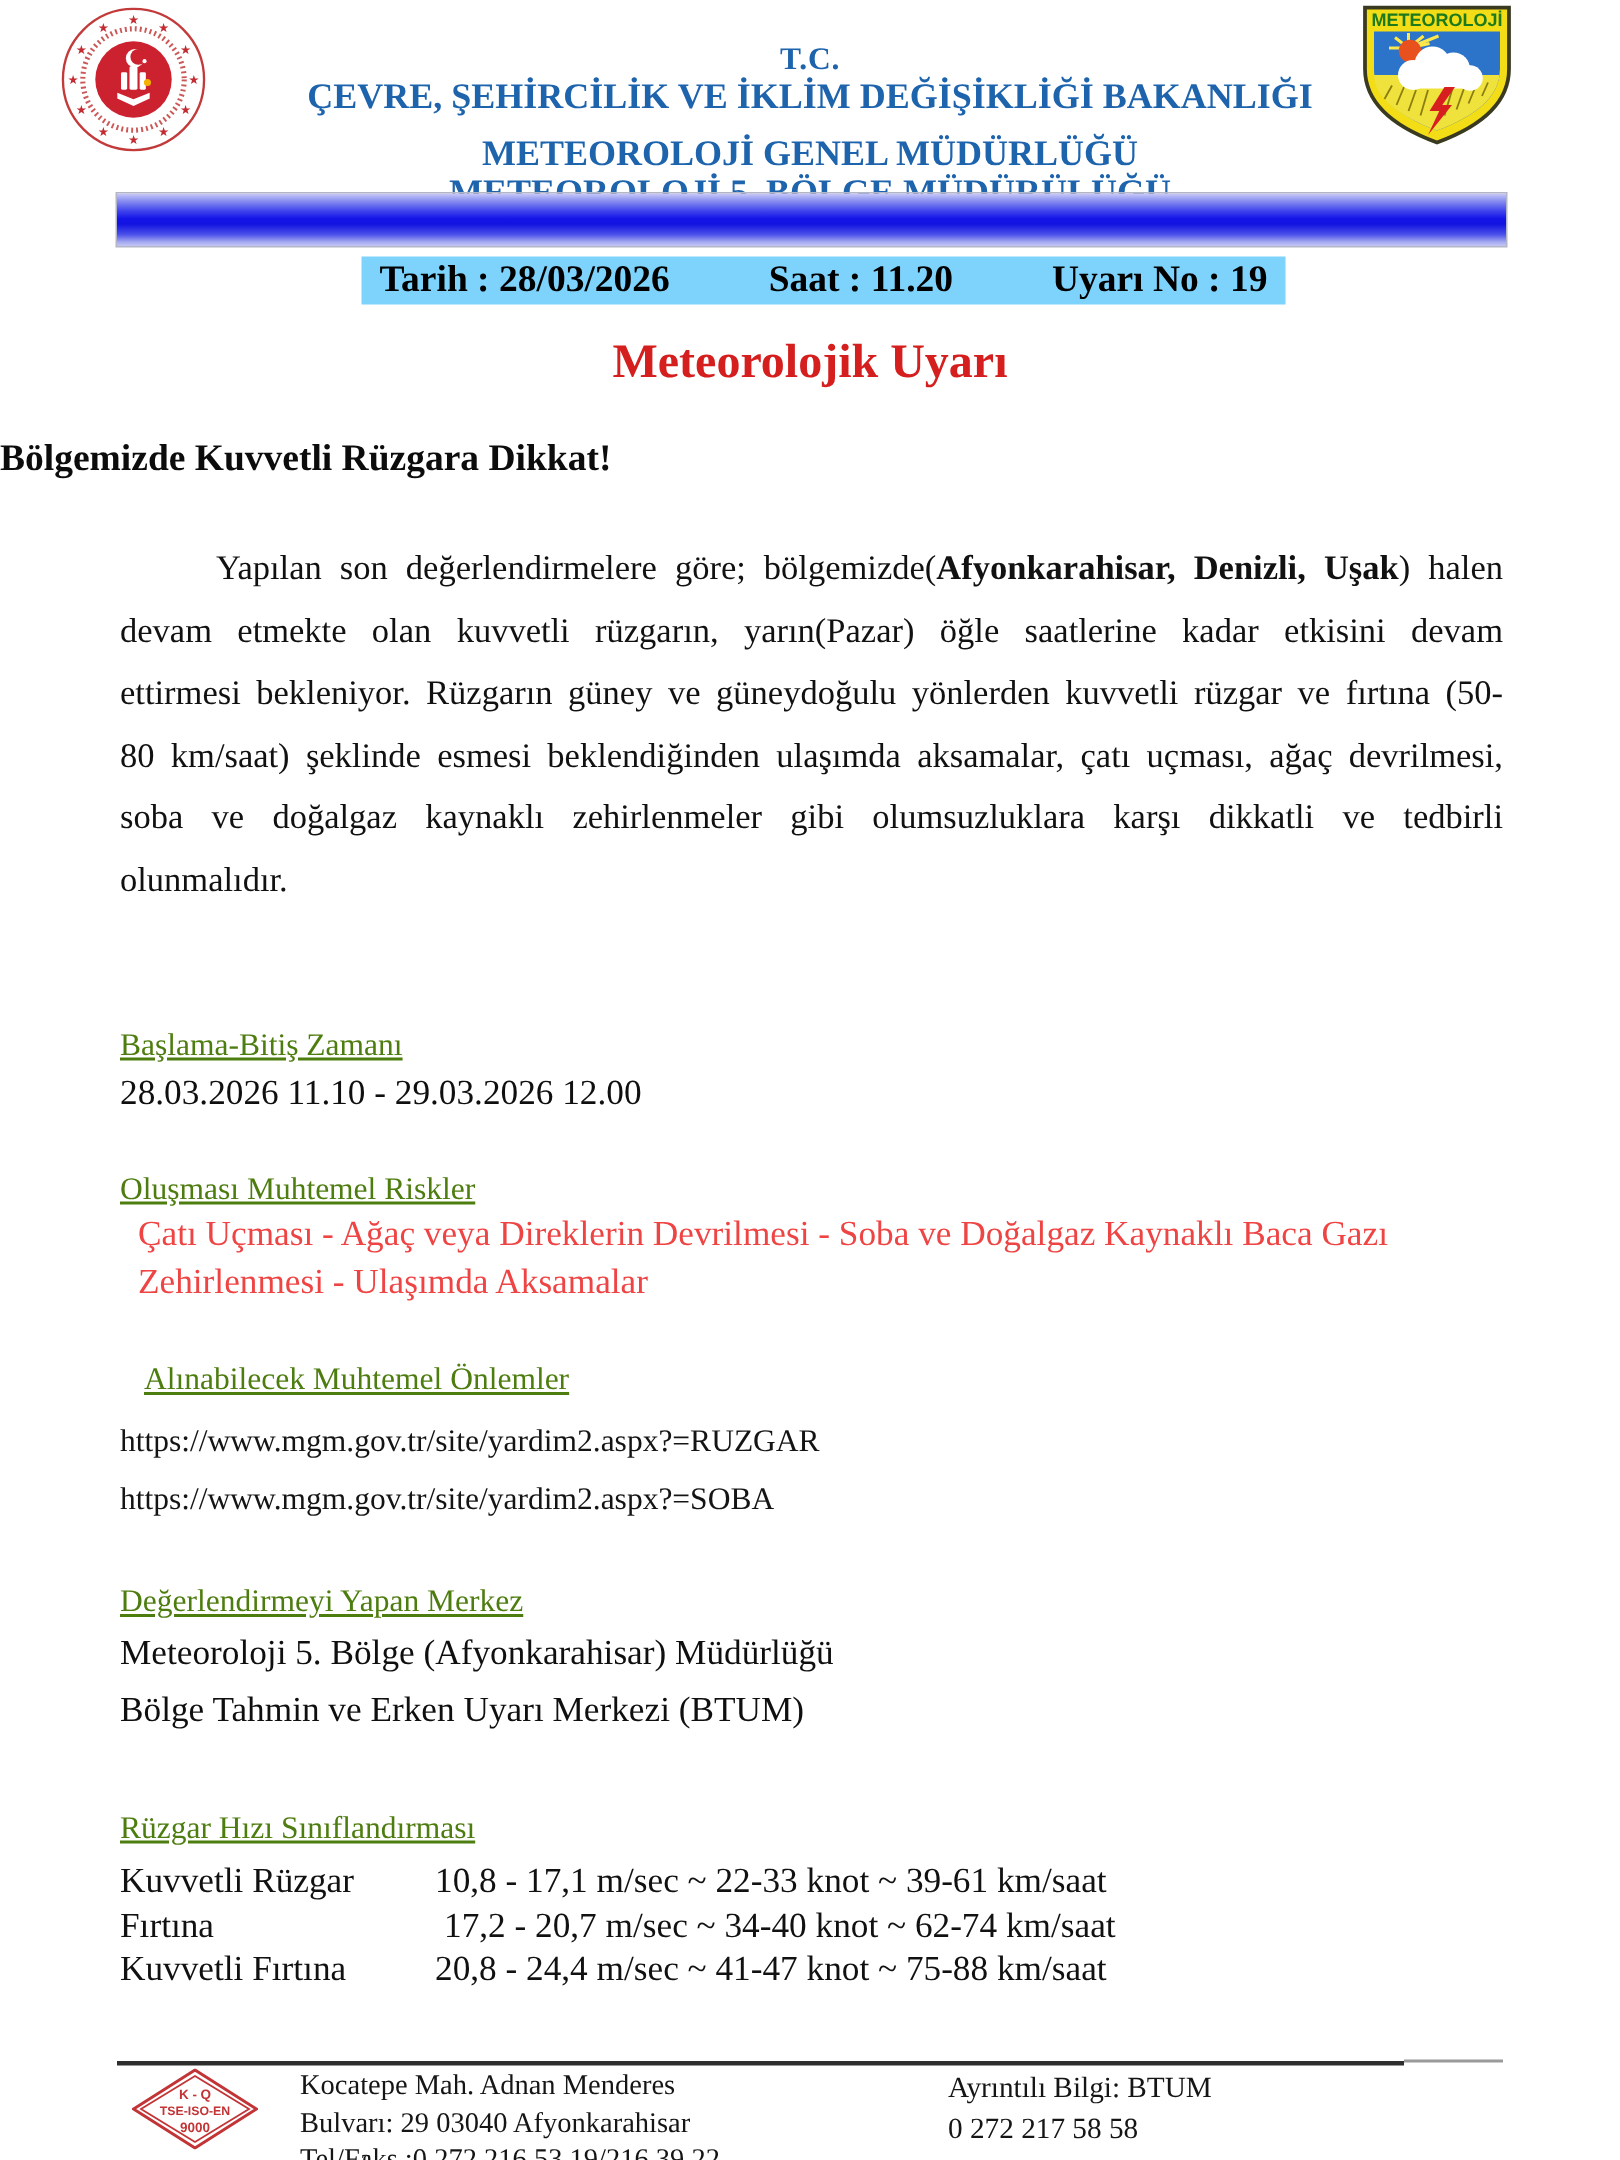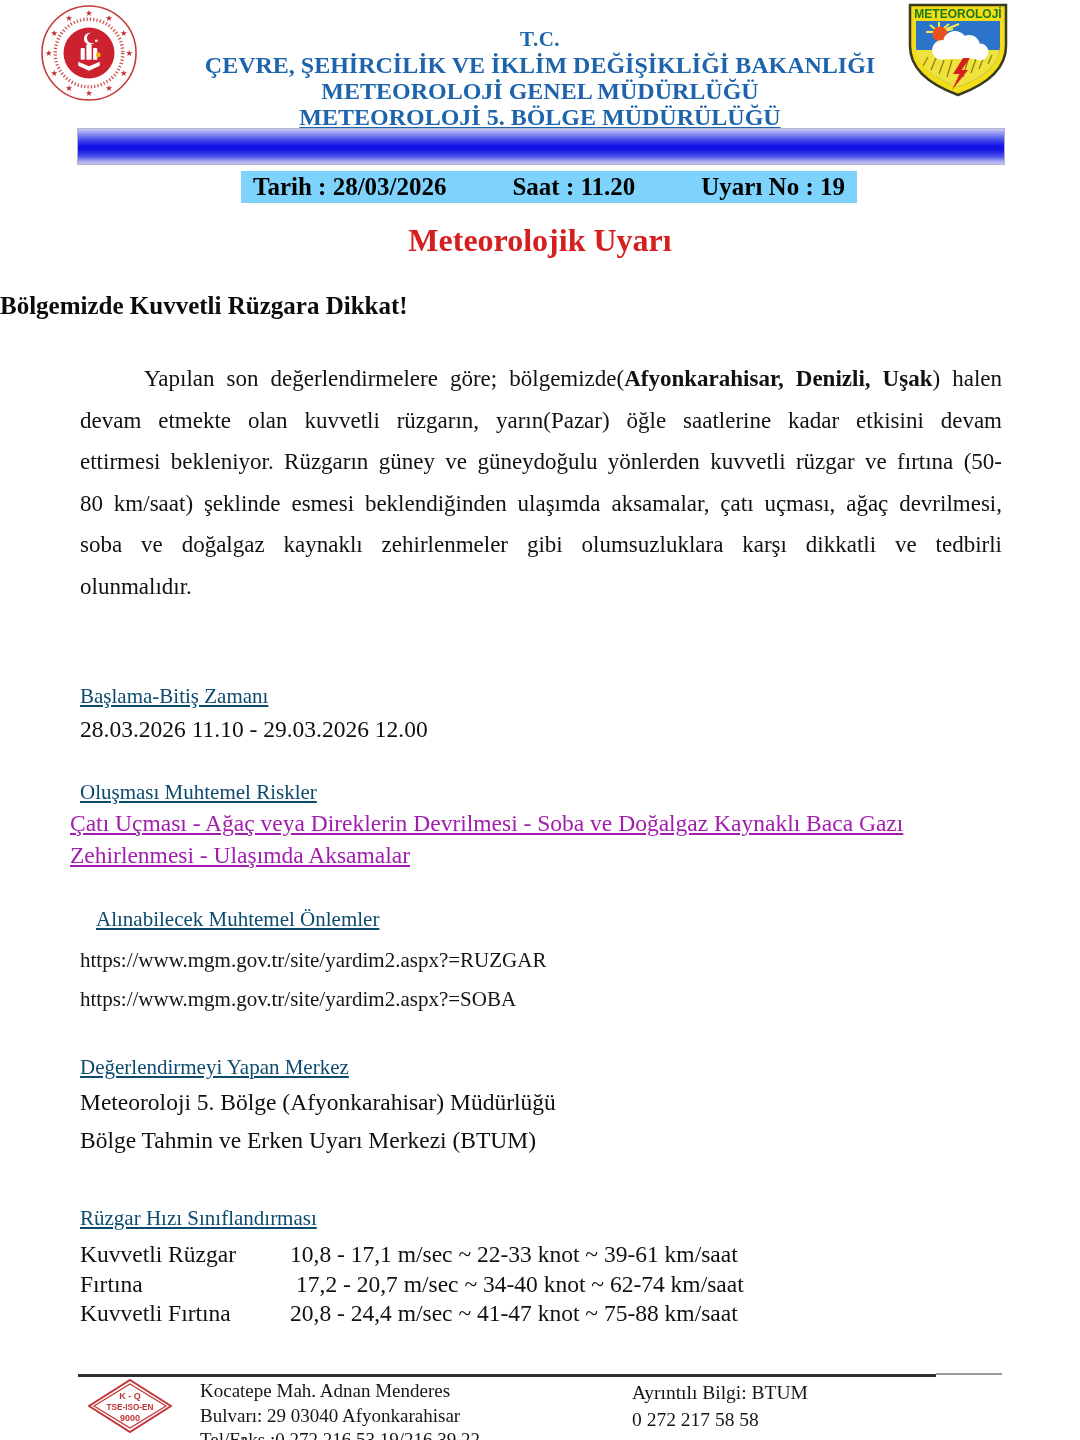--- a/index.html
+++ b/index.html
@@ -15,21 +15,21 @@
   
   .seal{position:absolute;left:40px;top:4px;width:98px;height:98px;}
   .met-shield{position:absolute;left:906px;top:2px;width:104px;height:96px;}
   .header-text{
     position:absolute;left:150px;top:26px;width:780px;
     text-align:center;color:#1e64ad;font-weight:bold;
     line-height:26px;
   }
   .header-text .l1{font-size:21px;letter-spacing:.5px;text-align:center;}
   .header-text .l2{font-size:24px;}
-  .header-text .l3{font-size:24px;}
+  .header-text .l3{font-size:24px;margin-top:12px;}
   .header-text .l4{font-size:24px;text-decoration:underline;}
   .blue-bar{
     position:absolute;left:77px;top:128px;width:926px;height:35px;
     background:linear-gradient(180deg,#c9cbf8 0%,#9297f1 12%,#4348ec 32%,#1414e8 48%,#1212e0 58%,#4a50e9 78%,#a3a7f0 92%,#c5c7f5 100%);
     border:1px solid #b5b5c8;
   }
   .info-bar{
     position:absolute;left:241px;top:171px;width:616px;height:32px;
     background:#7dd3fc;
     display:flex;justify-content:space-between;align-items:center;
@@ -49,27 +49,27 @@
   .para{
     position:absolute;left:80px;top:358px;width:922px;
     font-size:23px;line-height:41.5px;
     text-align:justify;text-indent:64px;
     word-spacing:4px;
   }
   .para b{font-weight:bold;}
   
   .sec-head{
     position:absolute;left:80px;
-    color:#0c4a6e;font-size:21px;
+    color:#4d7c0f;font-size:21px;
     text-decoration:underline;
   }
   .sec-text{position:absolute;left:80px;font-size:23.5px;color:#0f0f0f;}
   .risk-text{
-    position:absolute;left:70px;top:808px;width:910px;
-    font-size:23.5px;line-height:31.5px;color:#a21caf;text-decoration:underline;
+    position:absolute;left:92px;top:808px;width:910px;
+    font-size:23.5px;line-height:31.5px;color:#ef4444;
   }
   .url-line{position:absolute;left:80px;font-size:21px;color:#141414;text-decoration:none;}
   
   .wind-table{position:absolute;left:80px;top:1240px;width:880px;font-size:23.5px;}
   .wind-row{display:flex;height:29.5px;align-items:center;}
   .wind-label{width:210px;flex:0 0 210px;}
   .wind-value{flex:1;}
   
   .footer-line{position:absolute;left:78px;top:1374px;width:858px;height:3px;background:#2e2e2e;}
   .footer-line2{position:absolute;left:936px;top:1373px;width:66px;height:2px;background:#9a9a9a;}

